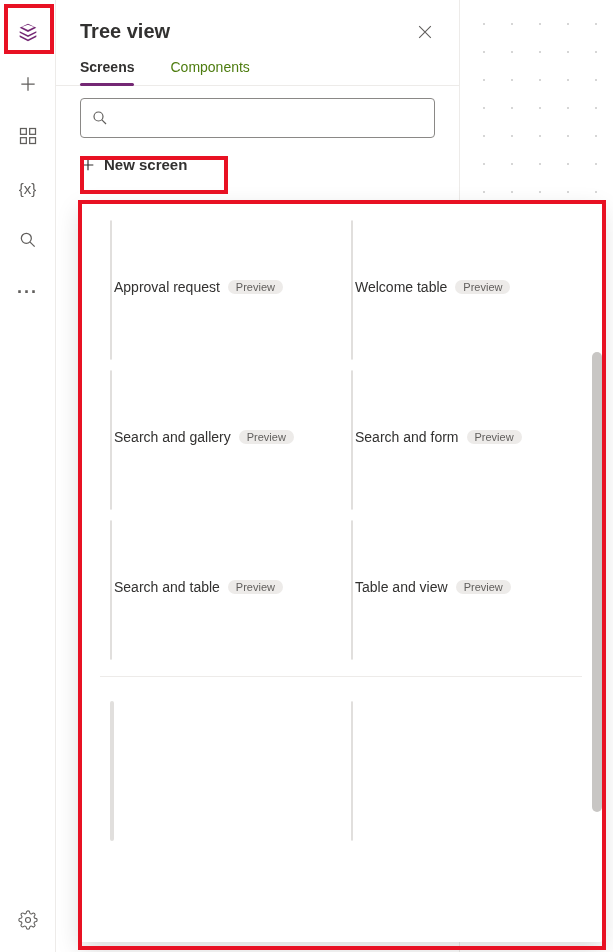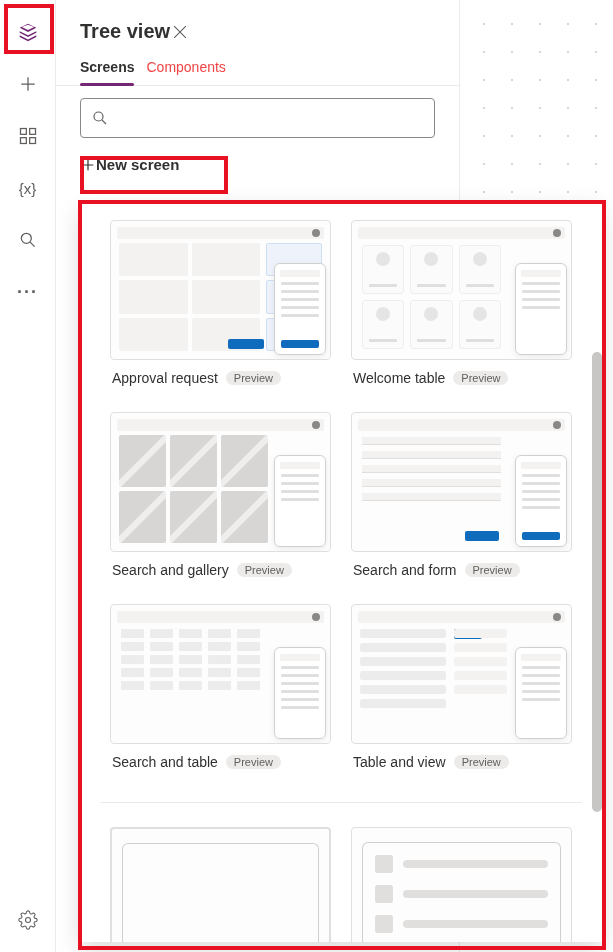--- a/index.html
+++ b/index.html
@@ -9,44 +9,44 @@
   .leftrail .rail-item.active svg{color:#742774}
   .leftrail .rail-item svg{width:20px;height:20px}
   .leftrail .rail-item .ell{font-weight:700;font-size:18px;letter-spacing:1px;color:#605e5c}
   .leftrail .spacer{flex:1}
   .highlight-box{position:absolute;border:4px solid #e81123;pointer-events:none;z-index:50}
   .hl-tree{top:4px;left:4px;width:50px;height:50px}
   .hl-new{top:156px;left:80px;width:148px;height:38px}
   .hl-grid{top:200px;left:78px;width:528px;height:750px}
 
   .panel{position:absolute;left:56px;top:0;width:404px;height:100%;border-right:1px solid #edebe9;background:#fff;display:flex;flex-direction:column}
-  .panel-head{padding:20px 24px 0 24px;display:flex;align-items:center;}
+  .panel-head{padding:20px 24px 0 24px;display:flex;align-items:center;justify-content:space-between}
   .panel-title{font-size:20px;font-weight:600;color:#323130}
   .close-x{width:20px;height:20px;color:#605e5c;cursor:pointer}
-  .tabs{display:flex;gap:12px;padding:16px 24px 0 24px;border-bottom:1px solid #edebe9}
-  .tab{font-size:14px;color:#ef4444;padding-bottom:10px;cursor:pointer;position:relative}
+  .tabs{display:flex;gap:36px;padding:16px 24px 0 24px;border-bottom:1px solid #edebe9}
+  .tab{font-size:14px;color:#4d7c0f;padding-bottom:10px;cursor:pointer;position:relative}
   .tab.active{color:#323130;font-weight:600}
   .tab.active::after{content:"";position:absolute;left:0;right:0;bottom:-1px;height:3px;background:#742774;border-radius:2px}
   .searchwrap{padding:12px 24px}
   .searchbox{display:flex;align-items:center;border:1px solid #8a8886;border-radius:4px;height:40px;padding:0 10px}
   .searchbox svg{width:18px;height:18px;color:#605e5c;margin-right:8px;flex-shrink:0}
   .searchbox input{border:none;outline:none;flex:1;font-size:15px;color:#605e5c;background:transparent}
-  .toolbar{padding:6px 24px 10px 24px;display:flex;align-items:flex-end;}
+  .toolbar{padding:6px 24px 10px 24px;display:flex;align-items:flex-end;gap:8px}
   .plus{width:16px;height:16px;color:#323130}
   .newscreen{font-size:15px;font-weight:600;color:#323130}
 
   .canvasbg{position:absolute;left:460px;top:0;right:0;bottom:0;background:#fff;
     background-image:radial-gradient(#d6d6d6 1px,transparent 0);background-size:28px 28px;background-position:10px 10px}
 
   .dropdown{position:absolute;left:80px;top:202px;width:522px;height:740px;background:#fff;
     box-shadow:0 8px 24px rgba(0,0,0,.15);border-radius:2px;overflow:hidden;z-index:10}
   .dd-inner{height:100%;overflow-y:auto}
   .dd-scrollbar{position:absolute;right:0;top:150px;width:10px;height:460px;background:#c8c6c4;border-radius:6px}
   .grid{display:grid;grid-template-columns:1fr 1fr;gap:10px 20px;padding:18px 30px}
-  .card{display:flex;flex-direction:column;cursor:pointer}
+  .card{display:flex;flex-direction:row;cursor:pointer}
   .thumb{height:140px;border:1px solid #e1dfdd;border-radius:4px;background:#fdfdfd;position:relative;overflow:hidden}
   .thumb .topbar{position:absolute;top:6px;left:6px;right:6px;height:12px;background:#f3f2f1;border-radius:2px}
   .thumb .dot{position:absolute;top:8px;right:10px;width:8px;height:8px;border-radius:50%;background:#8a8886}
   .overlay-phone{position:absolute;right:4px;bottom:4px;width:52px;height:92px;border:1px solid #d2d0ce;border-radius:6px;background:#fff;box-shadow:0 2px 6px rgba(0,0,0,.08)}
   .overlay-phone::before{content:"";position:absolute;left:5px;right:5px;top:6px;height:7px;background:#f3f2f1;border-radius:1px}
   .ph-lines{position:absolute;left:6px;right:6px;top:18px;display:flex;flex-direction:column;gap:5px}
   .ph-lines span{height:3px;background:#e1dfdd;border-radius:1px}
   .ph-btn{position:absolute;left:6px;right:6px;bottom:6px;height:8px;background:#0f6cbd;border-radius:2px}
   .label-row{display:flex;align-items:center;gap:8px;padding:10px 2px 16px 2px}
   .label{font-size:14px;color:#323130}

